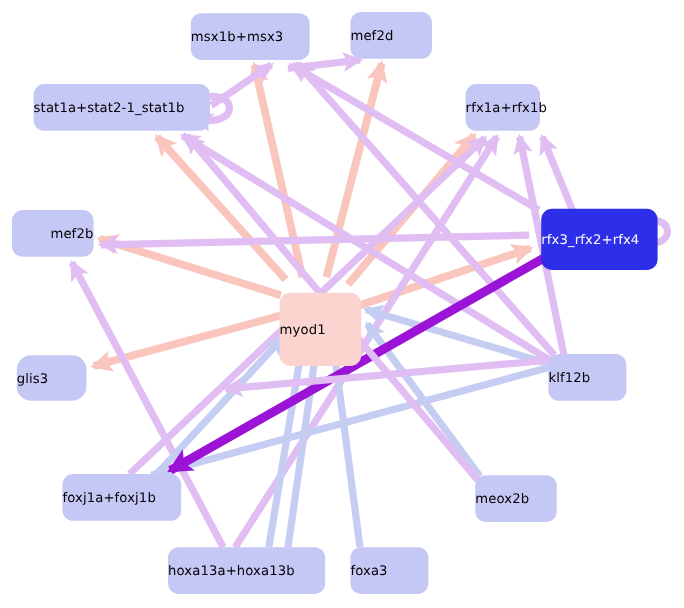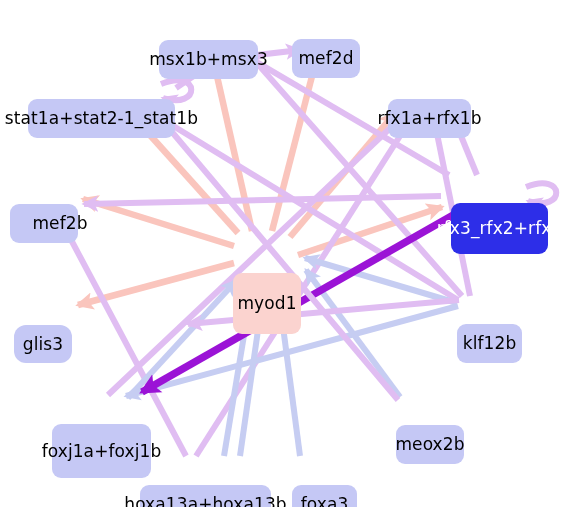--- a/index.html
+++ b/index.html
@@ -24,29 +24,28 @@
     left: 0;
     top: 0;
     width: 570px;
     height: 507px;
   }
   .node {
     position: absolute;
     box-sizing: border-box;
     display: flex;
     align-items: center;
-    justify-content: center;
+    justify-content: flex-start;
     border-radius: 9px;
-    font-size: 17px;
+    font-size: 11px;
     line-height: 1;
     letter-spacing: 0.1px;
     white-space: nowrap;
     color: #000000;
     user-select: none;
-    margin-top: 29px;
   }
   .node.regular {
     background: #c5c8f5;
   }
   .node.center {
     background: #fbd3cf;
   }
   .node.highlight {
     background: #2d2ee8;
     color: #ffffff;
@@ -104,39 +103,39 @@
     </svg>
 <div class="node regular" style="left: 159px; top: 11px; width: 99px; height: 39px;">
       <span>msx1b+msx3</span>
     </div>
     <div class="node regular" style="left: 292px; top: 10px; width: 68px; height: 39px;">
       <span>mef2d</span>
     </div>
     <div class="node regular" style="left: 28px; top: 70px; width: 147px; height: 39px;">
       <span>stat1a+stat2-1_stat1b</span>
     </div>
-    <div class="node regular" style="left: 388px; top: 70px; width: 83px; height: 39px;">
+    <div class="node regular" style="left: 388px; top: 70px; width: 62px; height: 39px;">
       <span>rfx1a+rfx1b</span>
     </div>
     <div class="node regular" style="left: 10px; top: 175px; width: 68px; height: 39px; padding-left: 32px;">
       <span>mef2b</span>
     </div>
     <div class="node highlight" style="left: 451px; top: 174px; width: 97px; height: 51px;">
       <span>rfx3_rfx2+rfx4</span>
     </div>
     <div class="node center" style="left: 233px; top: 244px; width: 68px; height: 61px;">
       <span>myod1</span>
     </div>
     <div class="node regular" style="left: 14px; top: 296px; width: 58px; height: 38px; border-radius: 12px;">
       <span>glis3</span>
     </div>
     <div class="node regular" style="left: 457px; top: 295px; width: 65px; height: 39px;">
       <span>klf12b</span>
     </div>
-    <div class="node regular" style="left: 52px; top: 395px; width: 99px; height: 54px;">
+    <div class="node regular" style="left: 52px; top: 395px; width: 99px; height: 39px;">
       <span>foxj1a+foxj1b</span>
     </div>
     <div class="node regular" style="left: 396px; top: 396px; width: 68px; height: 39px;">
       <span>meox2b</span>
     </div>
     <div class="node regular" style="left: 140px; top: 456px; width: 131px; height: 39px;">
       <span>hoxa13a+hoxa13b</span>
     </div>
     <div class="node regular" style="left: 292px; top: 456px; width: 65px; height: 39px;">
       <span>foxa3</span>

